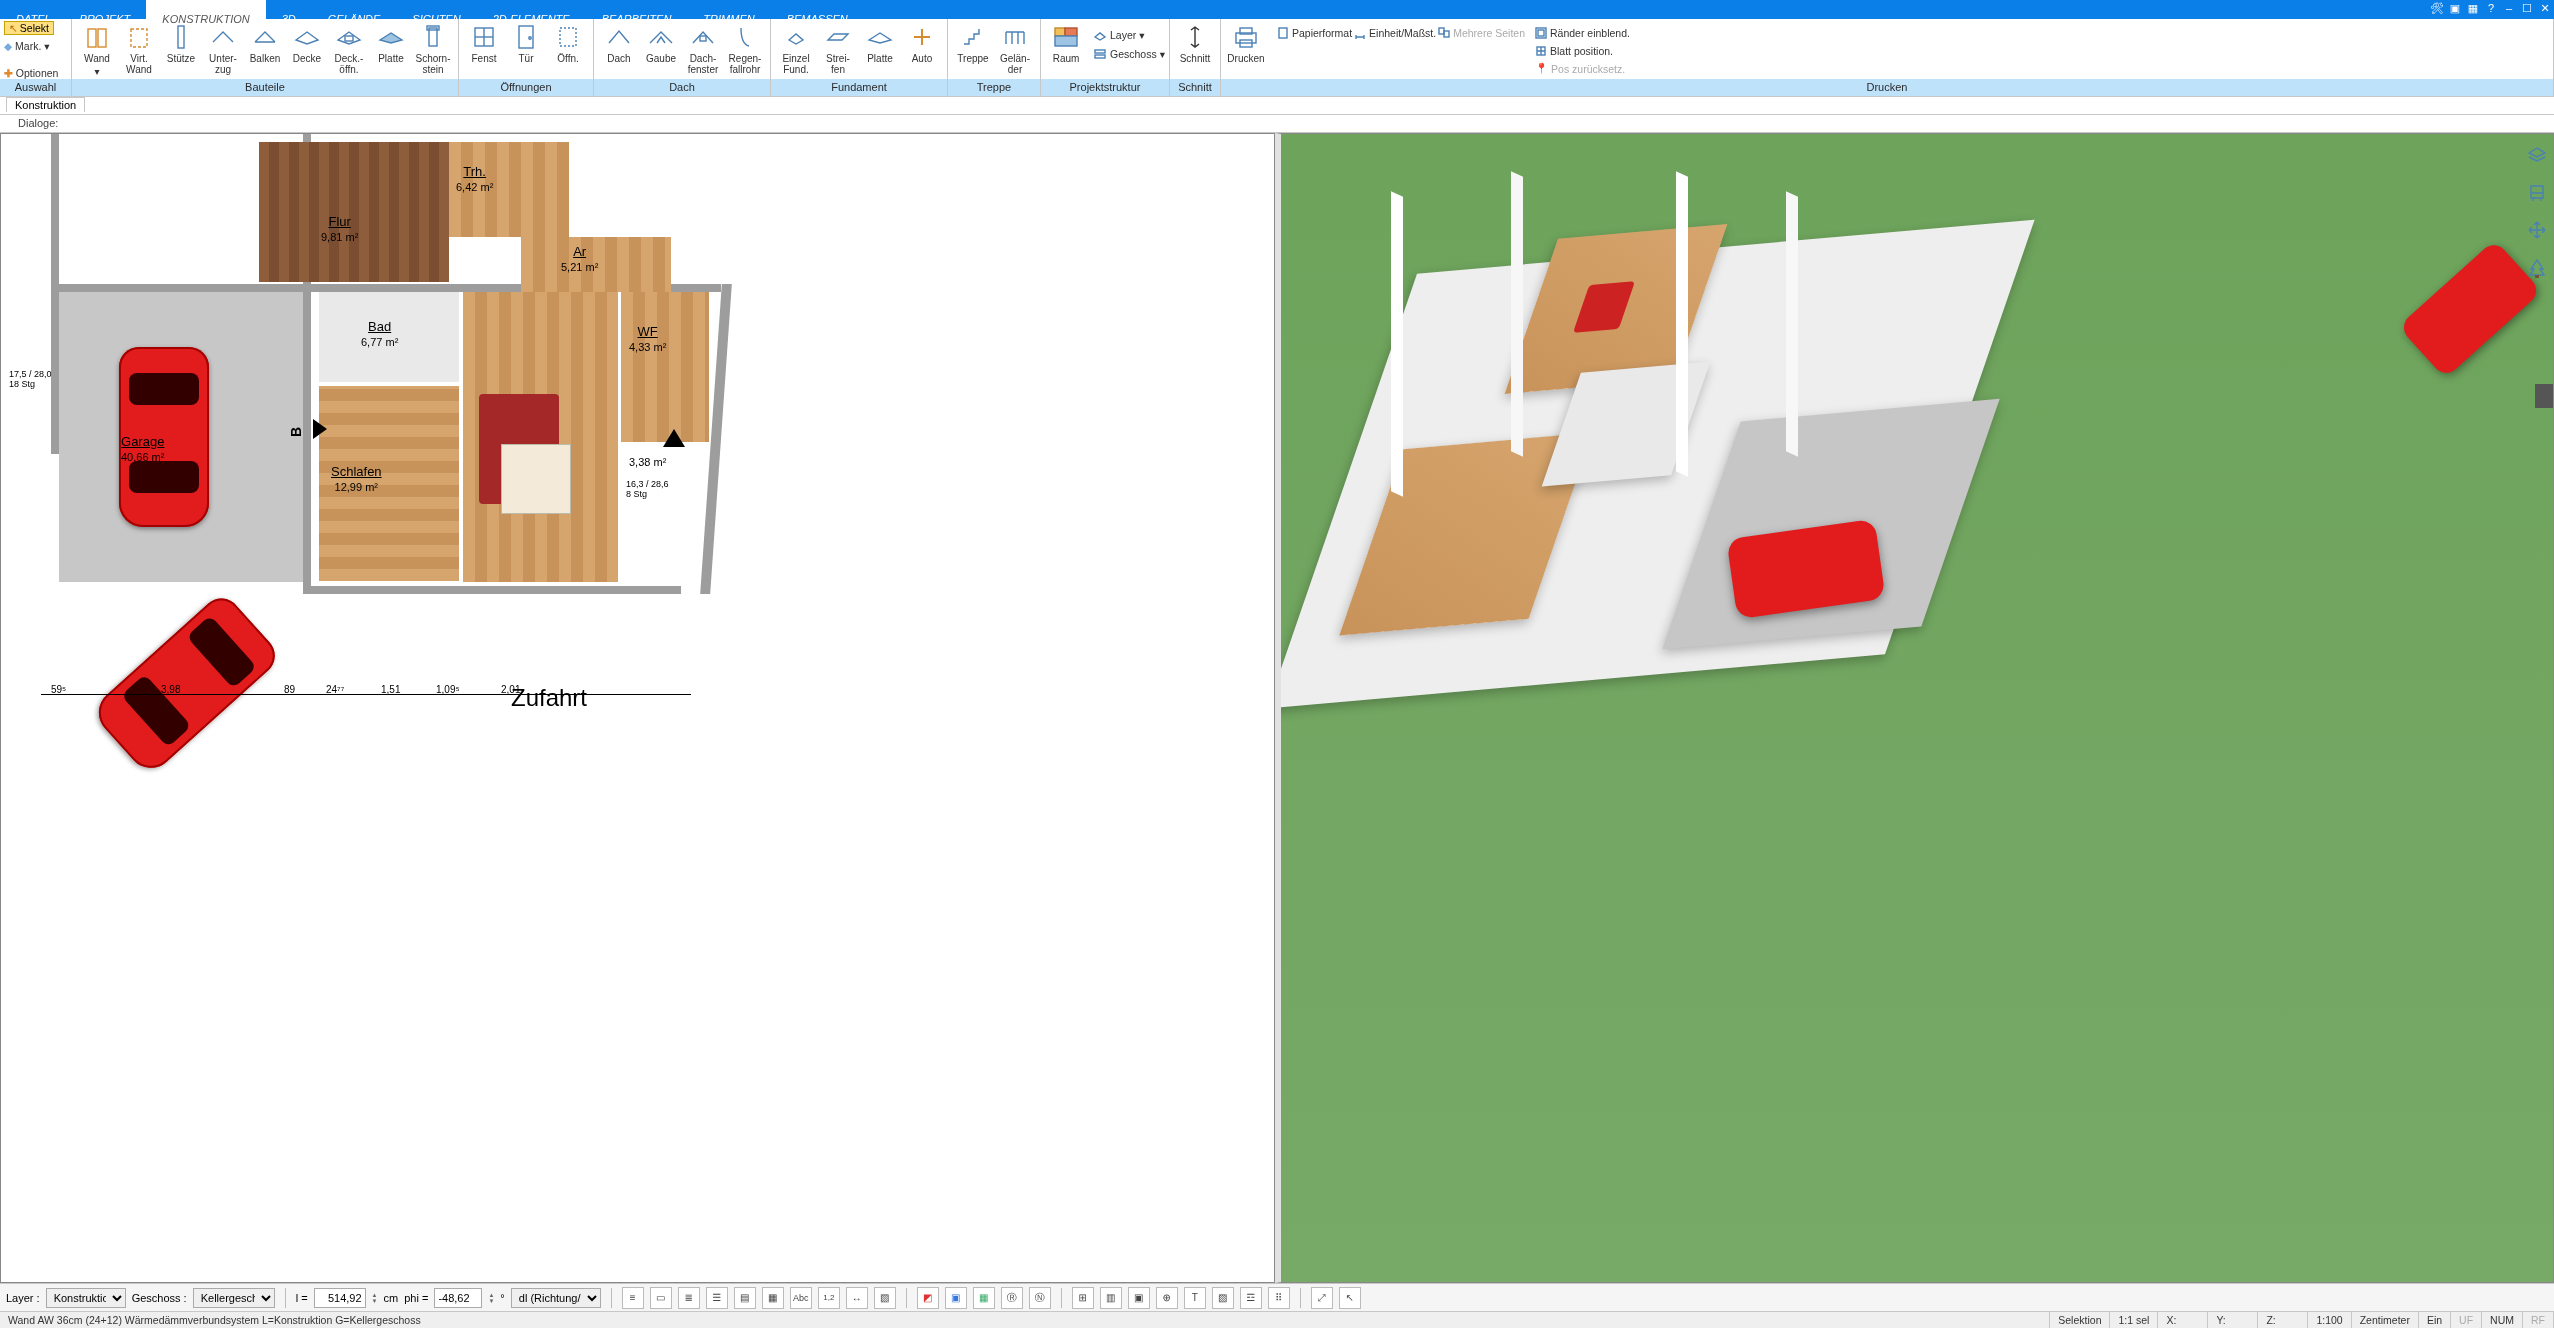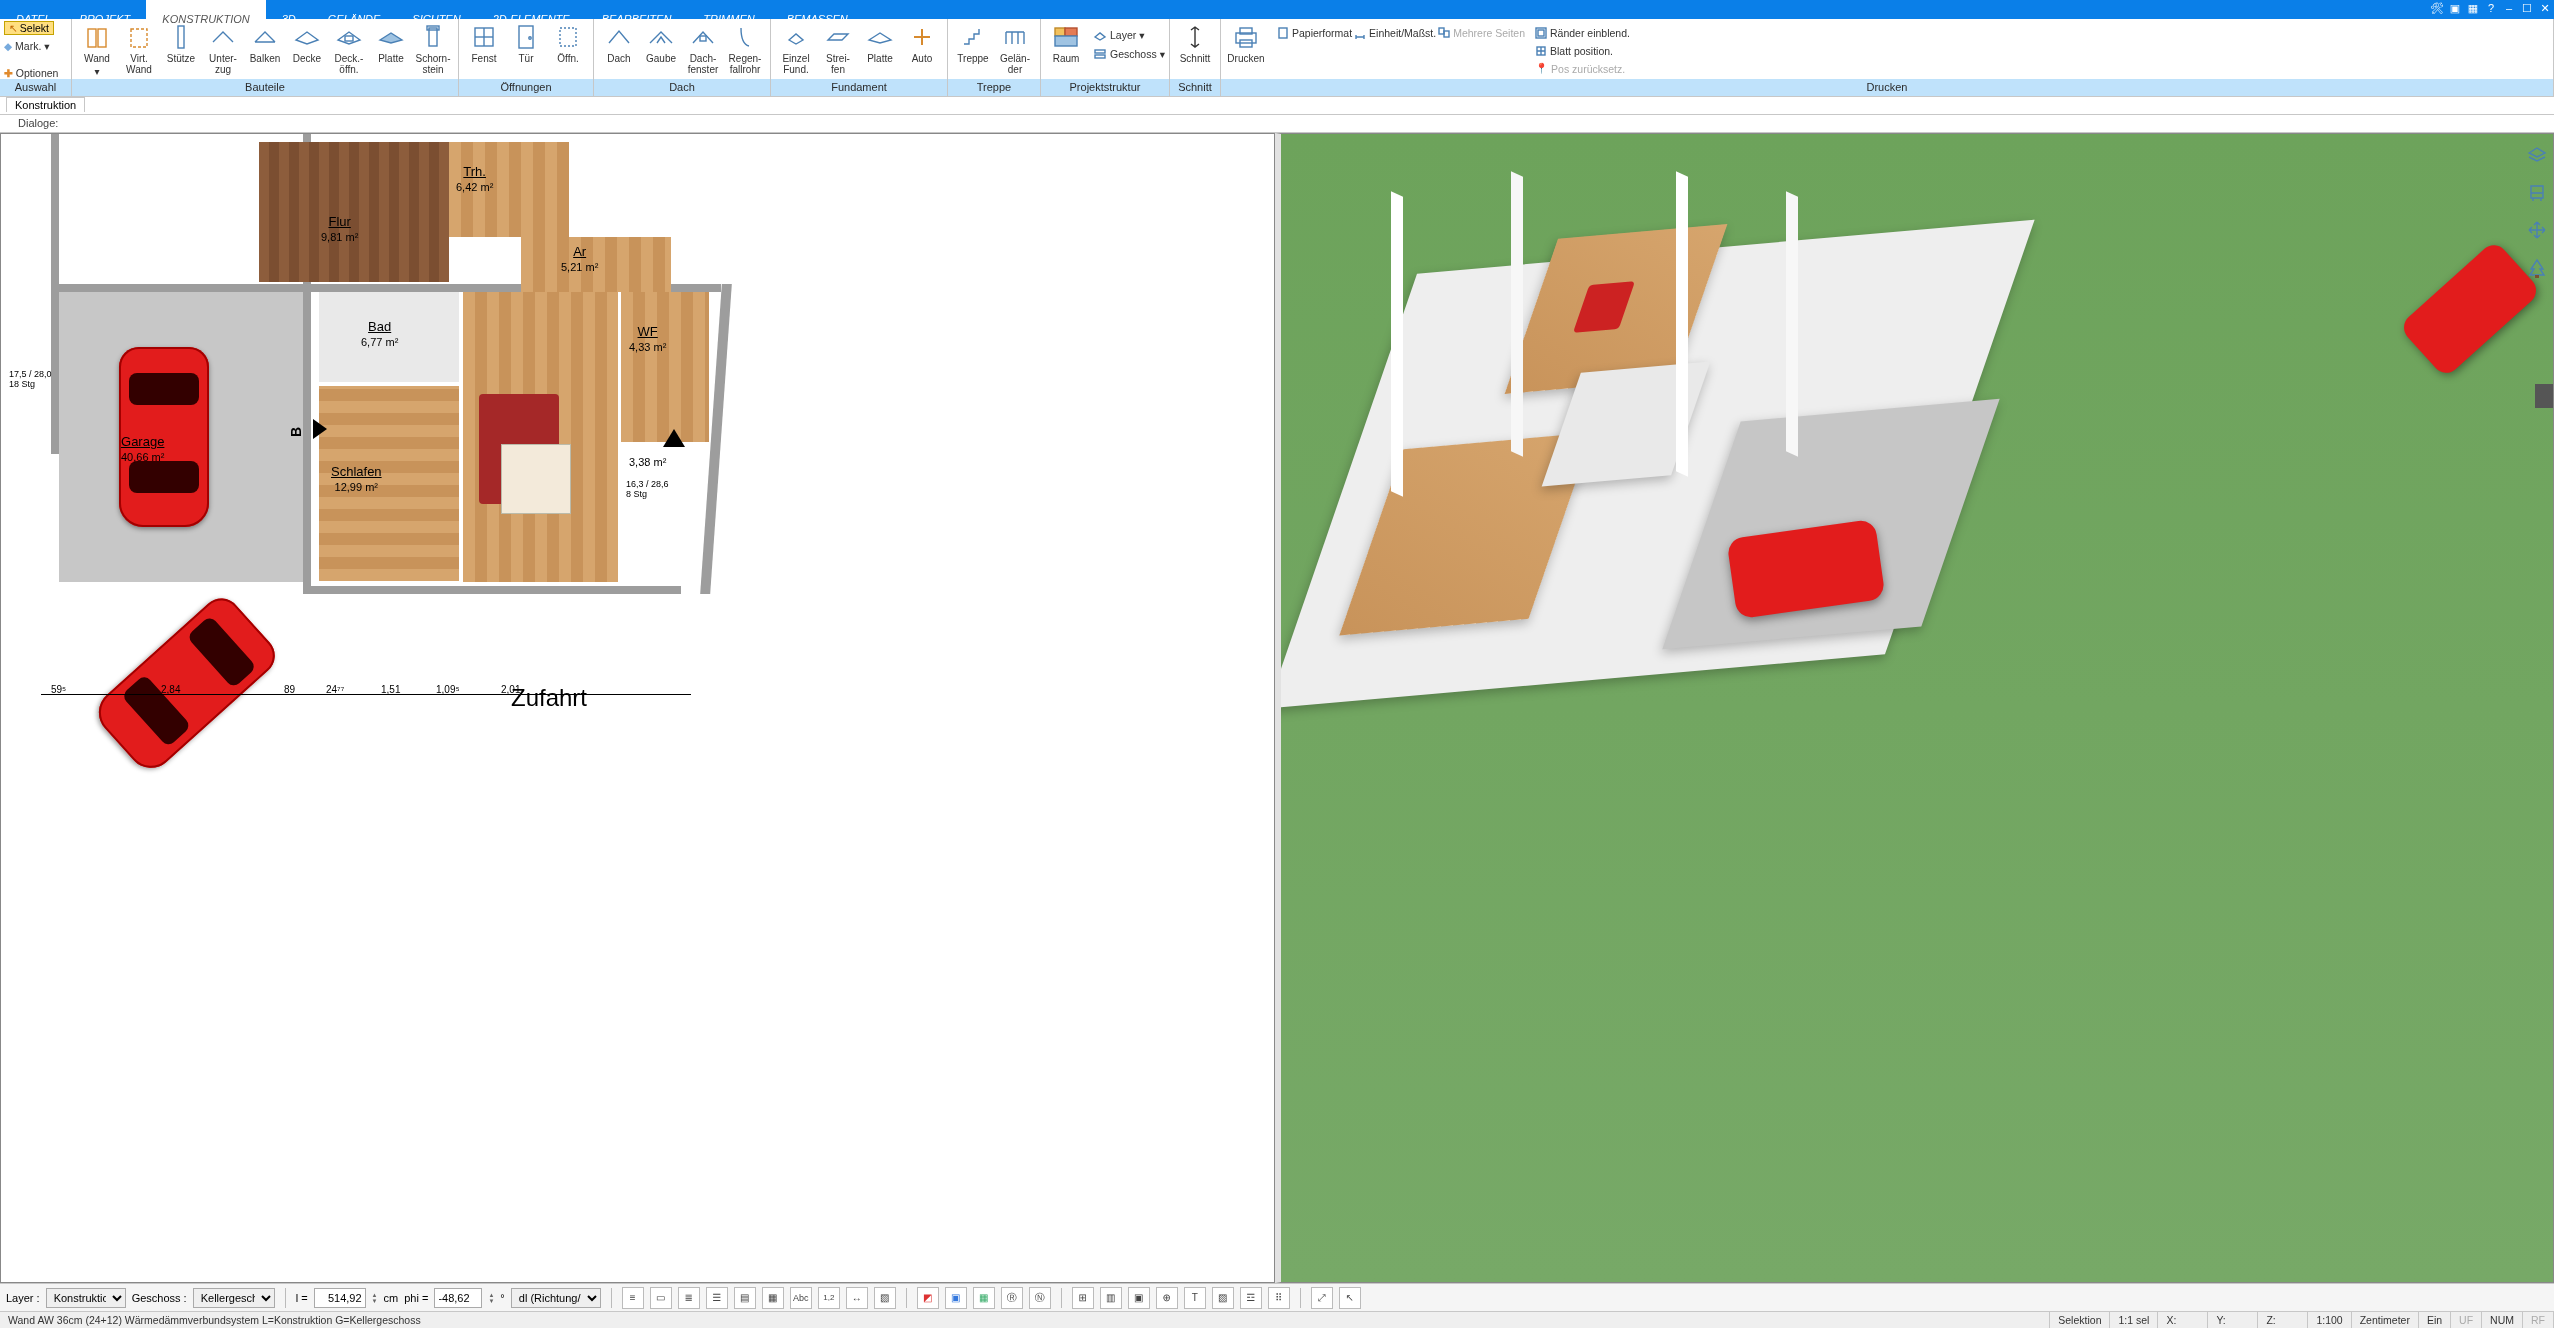--- a/index.html
+++ b/index.html
@@ -513,21 +513,21 @@
     <div style="position:absolute;left:312px;top:285px;border-left:14px solid #000;border-top:10px solid transparent;border-bottom:10px solid transparent"></div>
     <div style="position:absolute;left:662px;top:295px;border-bottom:18px solid #000;border-left:11px solid transparent;border-right:11px solid transparent"></div>
 
     <div class="dimtext" style="left:8px;top:235px;white-space:pre-line;font-size:9px">17,5 / 28,0
 18 Stg</div>
 
     <div class="dimtext" style="left:510px;top:550px;font-size:24px">Zufahrt</div>
 
     <div class="dimline" style="left:40px;top:560px;width:650px"></div>
     <div class="dimtext" style="left:50px;top:550px">59⁵</div>
-    <div class="dimtext" style="left:160px;top:550px">2,84</div>
+    <div class="dimtext" style="left:160px;top:550px">3,98</div>
     <div class="dimtext" style="left:283px;top:550px">89</div>
     <div class="dimtext" style="left:325px;top:550px">24⁷⁷</div>
     <div class="dimtext" style="left:380px;top:550px">1,51</div>
     <div class="dimtext" style="left:435px;top:550px">1,09⁵</div>
     <div class="dimtext" style="left:500px;top:550px">2,01</div>
   </div>
 
   <div class="pane view3d">
     <div class="house3d">
       <div class="slab" style="left:60px;top:120px;width:620px;height:420px;transform:rotate(-5deg) skewX(-24deg);background:#eee"></div>

